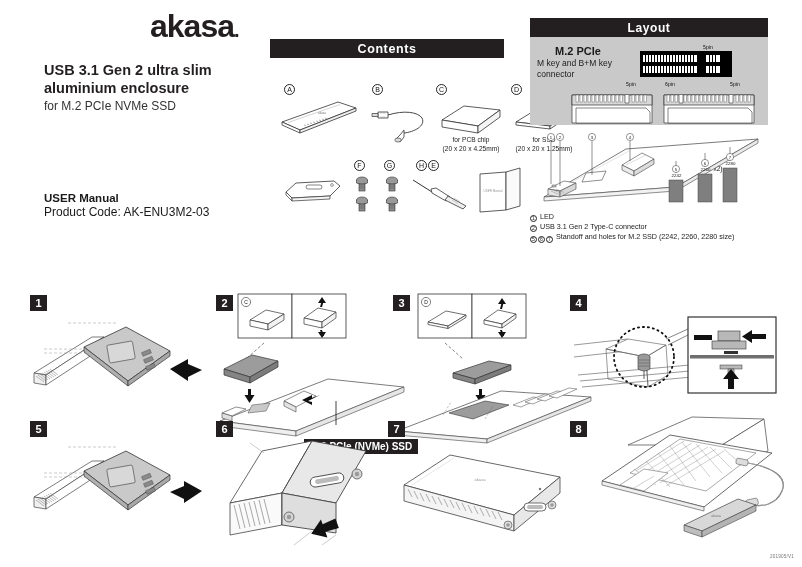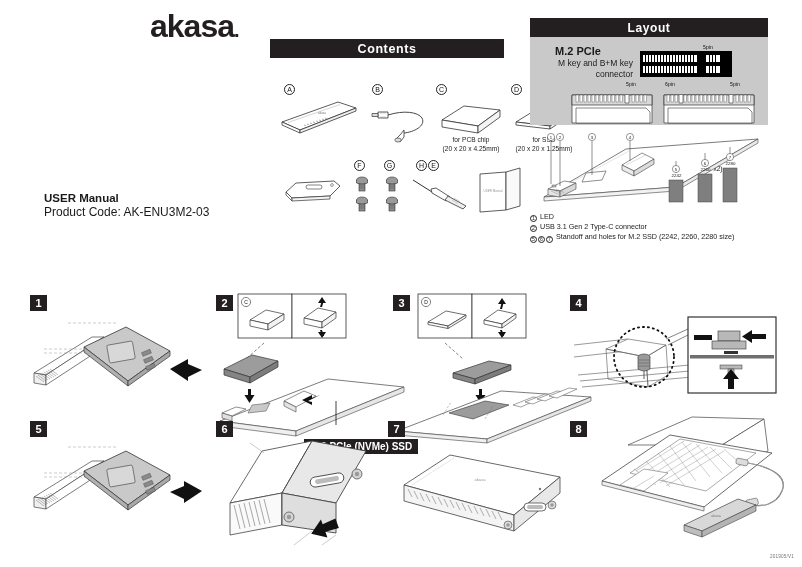--- a/index.html
+++ b/index.html
@@ -49,21 +49,21 @@
   #contents-bar { width: 100%; height: 19px; font-size: 12.5px; }
   #contents-body { position: relative; width: 100%; height: 171px; }
 
   
   #layout-panel { position: absolute; left: 530px; top: 18px; width: 238px; height: 236px; }
   #layout-bar { width: 100%; height: 19px; font-size: 12px; }
   #layout-top {
     position: relative; width: 100%; height: 88px; background: #c9c9c9;
   }
   #layout-heading { position: absolute; left: 25px; top: 8px; font-size: 11px; font-weight: bold; }
-  #layout-sub { position: absolute; left: 7px; top: 21px; font-size: 8.5px; line-height: 1.25; width: 96px; text-align: right; }
+  #layout-sub { position: absolute; left: 7px; top: 21px; font-size: 8.5px; line-height: 1.25; width: 96px; }
   #layout-diagram { position: relative; width: 100%; height: 85px; }
   #layout-legend { position: relative; width: 100%; padding-top: 2px; }
   .legend-row { display: flex; align-items: flex-end; font-size: 7.2px; line-height: 1.42; }
   .legend-nums { display: flex; gap: 1px; margin-right: 3px; }
   .cnum {
     display: inline-flex; align-items: center; justify-content: center;
     width: 7px; height: 7px; border: .6px solid #222; border-radius: 50%;
     font-size: 5px; line-height: 1; flex: 0 0 auto; margin-top: .6px;
   }
 
@@ -106,20 +106,27 @@
 </style>
 </head>
 <body>
 
 <div class="page">
 
   <div id="brand">
     <span>akasa</span><span class="dot">.</span>
   </div>
 
+  <div id="title-block">
+    <div id="product-title">
+      <div>USB 3.1 Gen 2 ultra slim</div>
+      <div>aluminium enclosure</div>
+    </div>
+    <div id="product-subtitle">for M.2 PCIe NVMe SSD</div>
+  </div>
 
   <div id="manual-block">
     <div id="manual-label">USER Manual</div>
     <div id="product-code">Product Code: AK-ENU3M2-03</div>
   </div>
 
   <div id="contents-panel">
     <div id="contents-bar" class="bar">Contents</div>
     <div id="contents-body">
 

